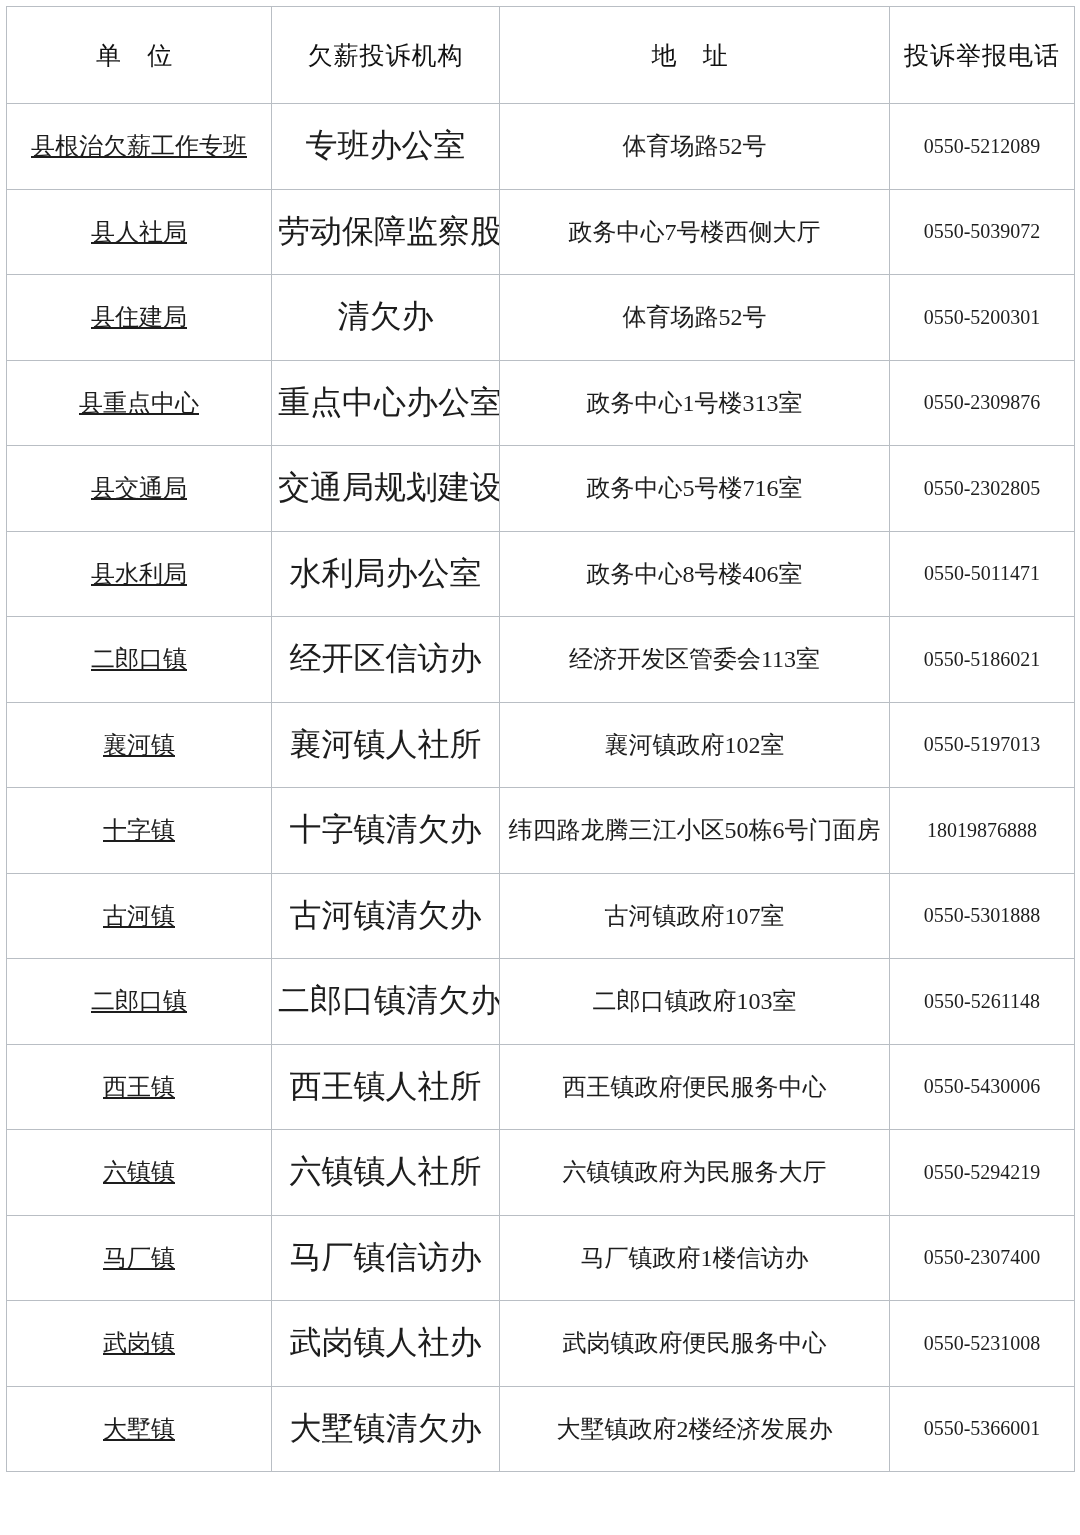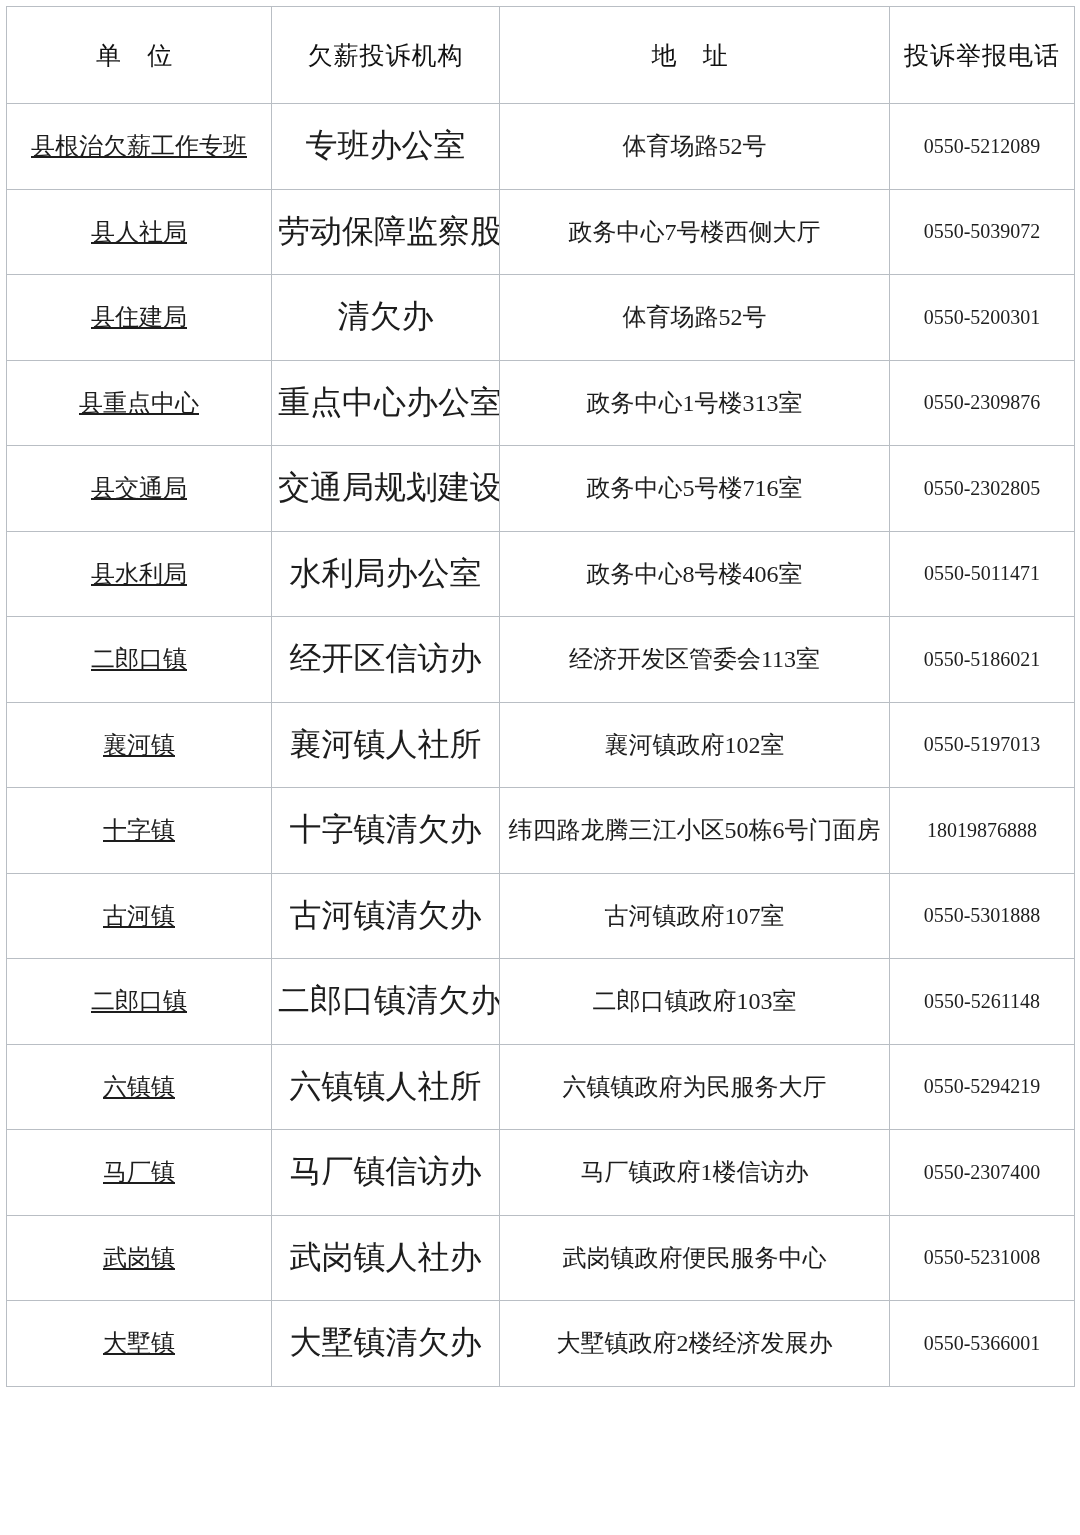--- a/index.html
+++ b/index.html
@@ -138,20 +138,26 @@
           <td class="addr-cell">古河镇政府107室</td>
           <td class="phone-cell">0550-5301888</td>
         </tr>
         <tr>
           <td class="unit-cell">二郎口镇</td>
           <td class="org-cell">二郎口镇清欠办</td>
           <td class="addr-cell">二郎口镇政府103室</td>
           <td class="phone-cell">0550-5261148</td>
         </tr>
         <tr>
+          <td class="unit-cell">西王镇</td>
+          <td class="org-cell">西王镇人社所</td>
+          <td class="addr-cell">西王镇政府便民服务中心</td>
+          <td class="phone-cell">0550-5430006</td>
+        </tr>
+        <tr>
           <td class="unit-cell">六镇镇</td>
           <td class="org-cell">六镇镇人社所</td>
           <td class="addr-cell">六镇镇政府为民服务大厅</td>
           <td class="phone-cell">0550-5294219</td>
         </tr>
         <tr>
           <td class="unit-cell">马厂镇</td>
           <td class="org-cell">马厂镇信访办</td>
           <td class="addr-cell">马厂镇政府1楼信访办</td>
           <td class="phone-cell">0550-2307400</td>

